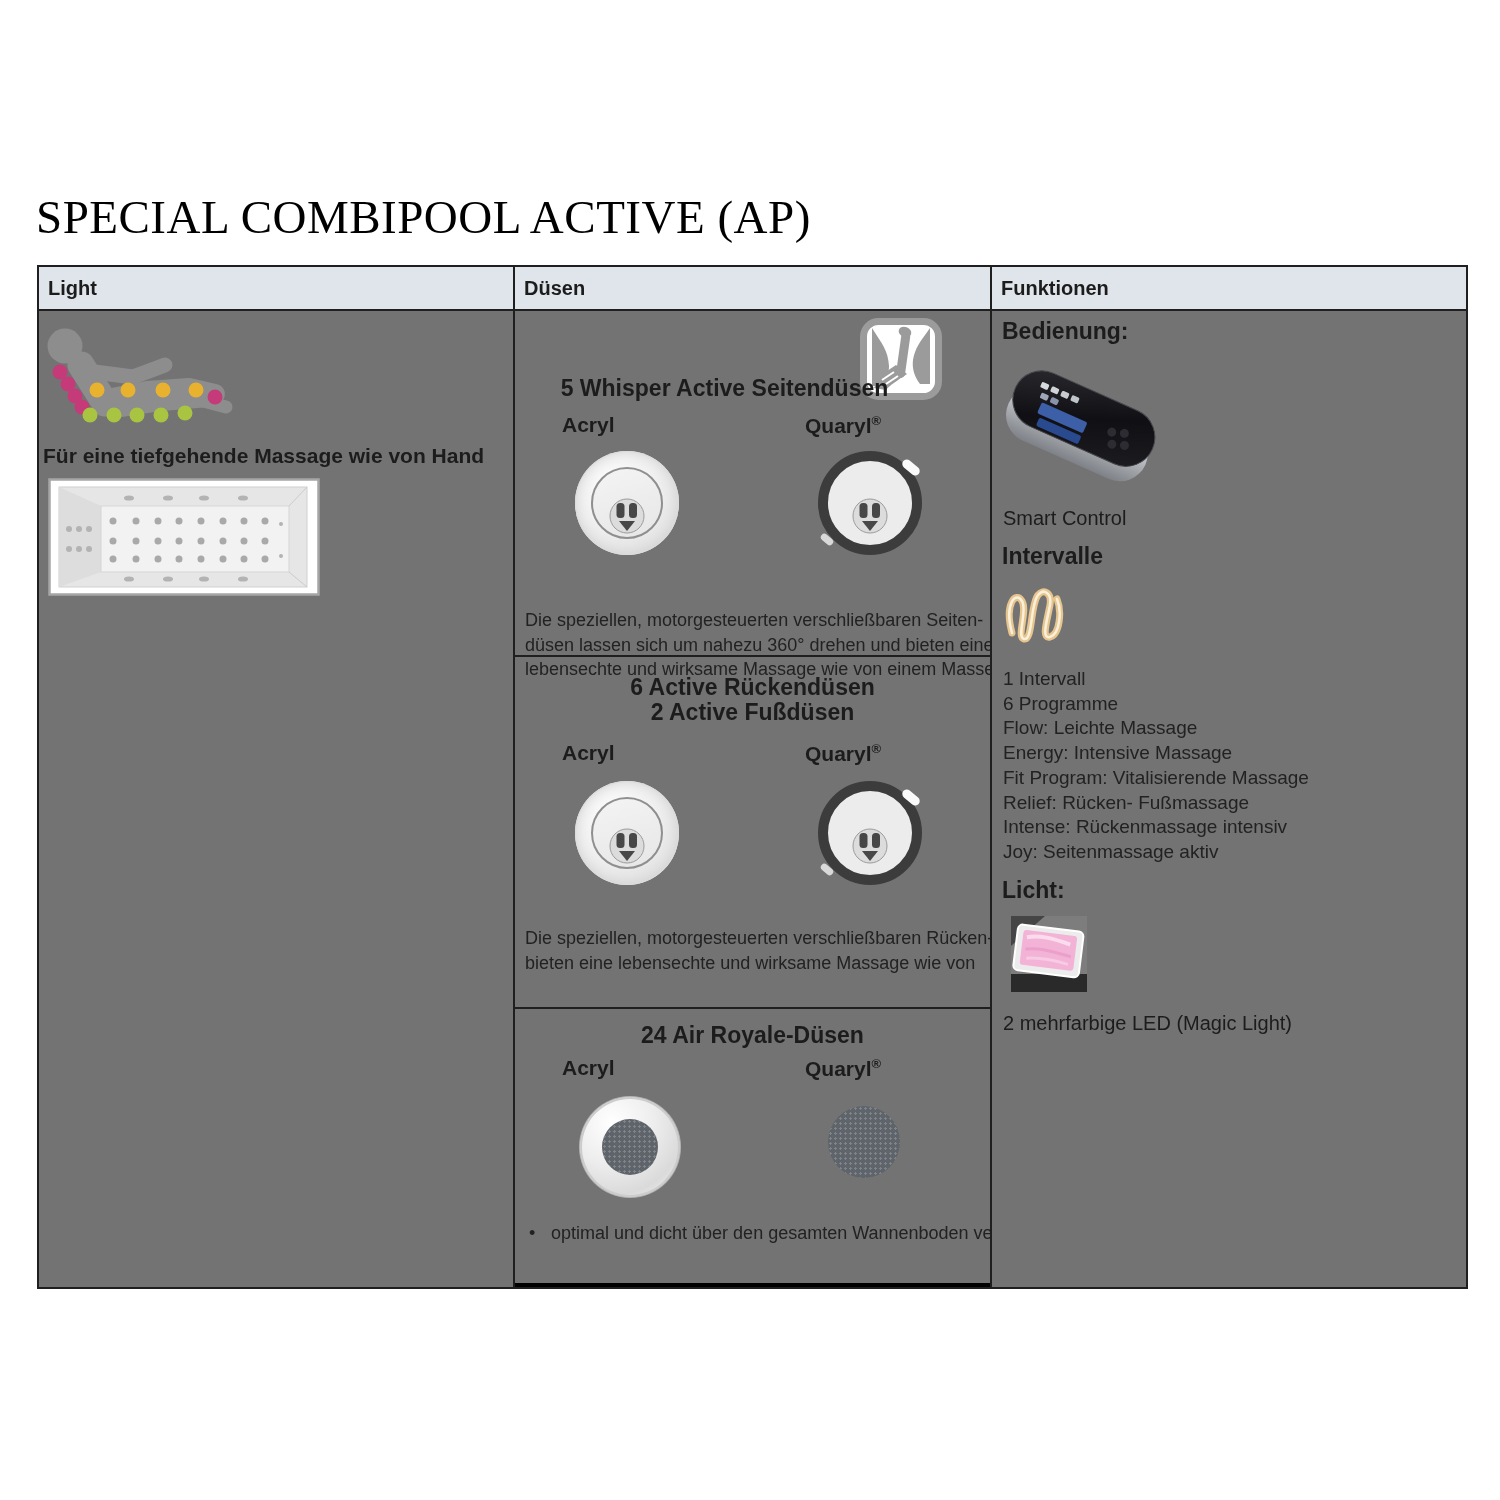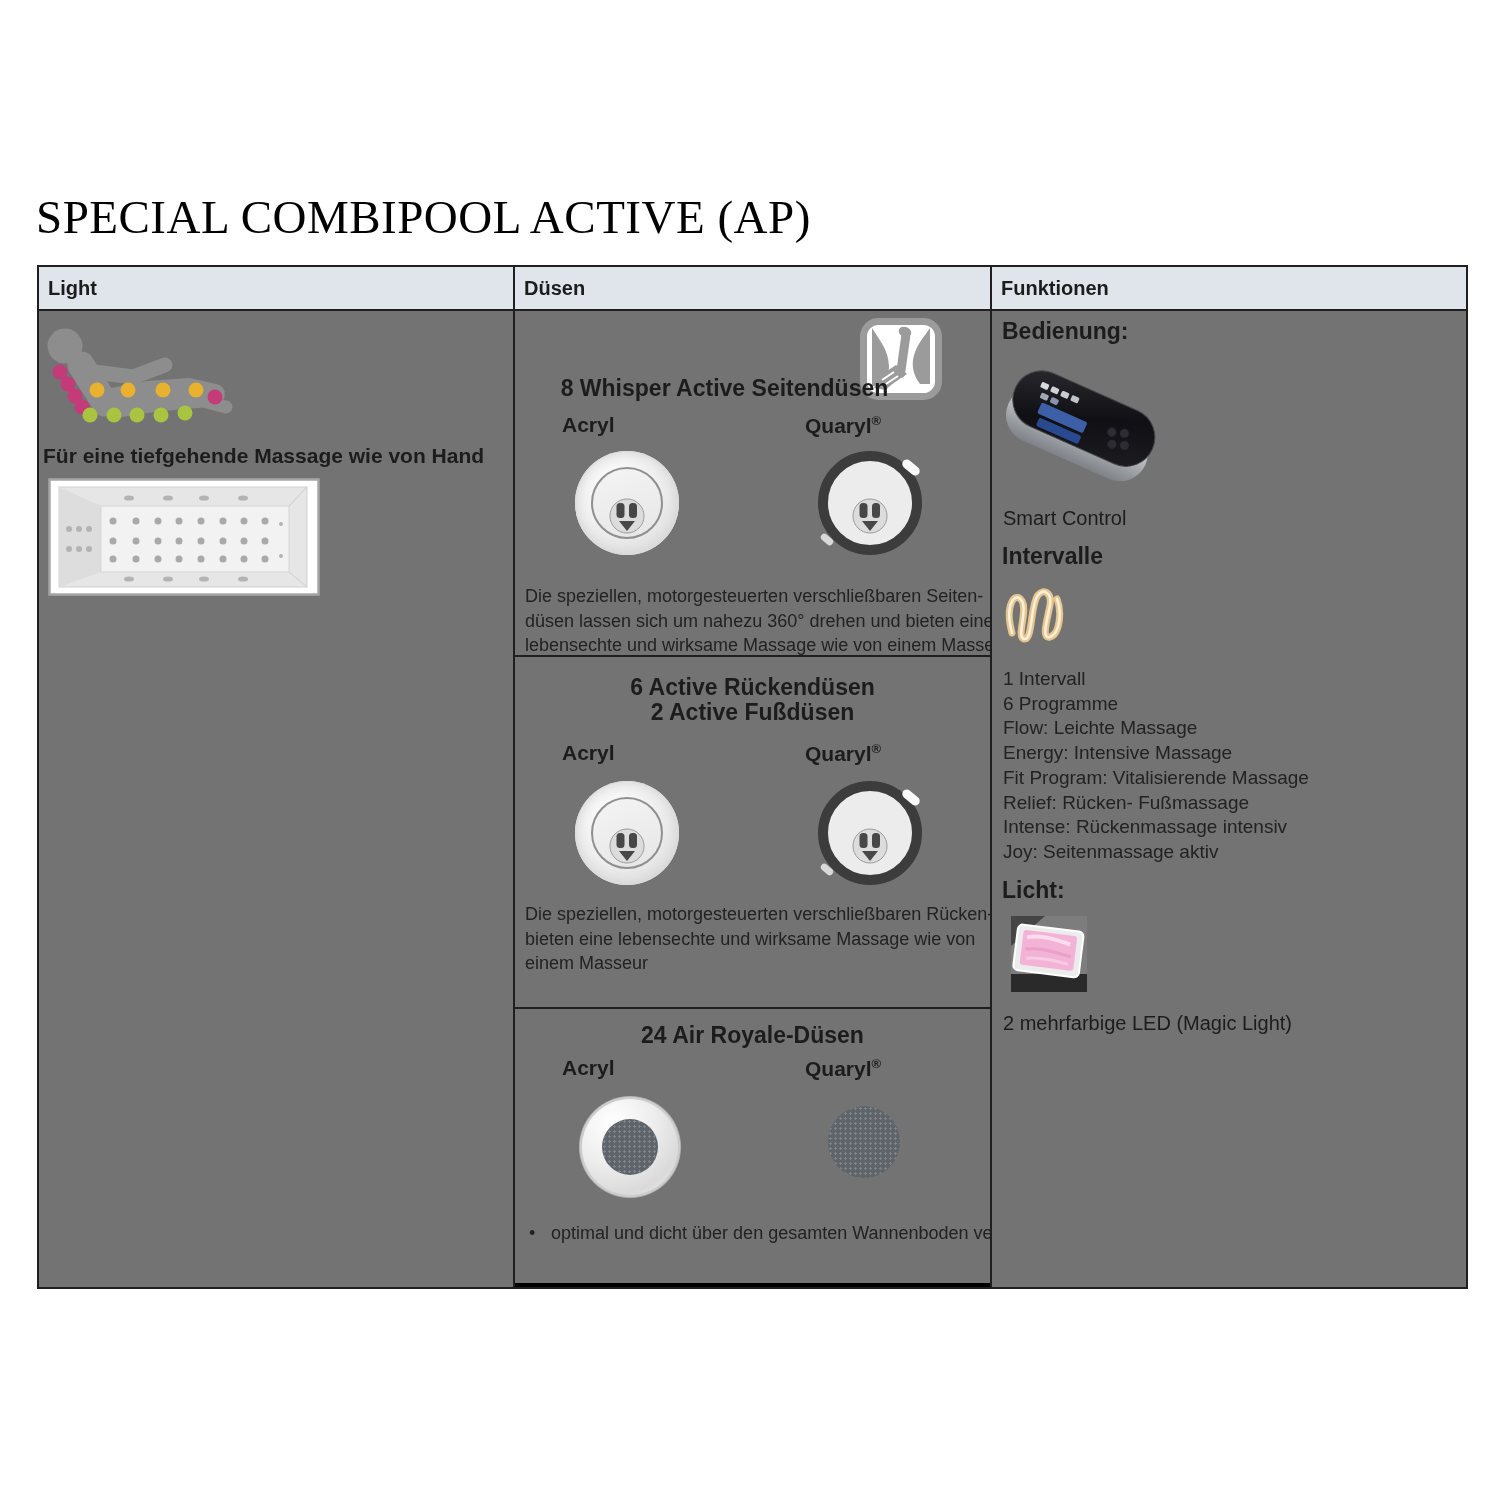--- a/index.html
+++ b/index.html
@@ -111,20 +111,21 @@
   .jet-quaryl-style::after {
     content: ""; position: absolute; width: 14px; height: 7px;
     background: #d9d9d9; border-radius: 4px;
     bottom: 2px; left: -8px; transform: rotate(40deg);
   }
   .prop { margin-top: 26px; }
   .desc {
     position: absolute; left: 10px;
     font-size: 18px; line-height: 24.5px; color: #222;
     white-space: nowrap;
+    margin-top: 24px;
   }
   .s1 .desc { top: 273px; }
   .s2 .desc { top: 245px; }
   .bullet {
     position: absolute; top: 212px; left: 12px;
     font-size: 18px; line-height: 25px; color: #222; white-space: nowrap;
   }
   .bullet::before { content: "•"; position: absolute; left: 2px; top: 0; }
   .bullet .line { padding-left: 24px; }
   .jet-ar-acryl {
@@ -258,21 +259,21 @@
       <div class="section s1">
         <svg class="whisper-icon" viewBox="0 0 82 82">
           <rect x="3.5" y="3.5" width="75" height="75" rx="15" fill="#ffffff" stroke="#9b9b9b" stroke-width="7"></rect>
           <path d="M12 10 C22 26 28 32 29 48 C29 56 26 62 20 68 L12 68 Z" fill="#9b9b9b"></path>
           <path d="M70 10 C60 24 55 30 53 42 C52 50 54 58 60 66 L70 66 Z" fill="#9b9b9b"></path>
           <path d="M14 70 C20 58 28 52 36 47 L47 56 C38 62 30 67 26 72 Z" fill="#9b9b9b"></path>
           <rect x="38.5" y="14" width="9" height="46" rx="4.5" fill="#9b9b9b" transform="rotate(8 43 38)"></rect>
           <ellipse cx="45" cy="14" rx="6.5" ry="5" fill="#9b9b9b" transform="rotate(20 45 14)"></ellipse>
           <path d="M22 62 L34 54 M26 66 L38 58" stroke="#ffffff" stroke-width="2"></path>
         </svg>
-        <div class="sec-heading">8 Whisper Active Seitendüsen</div>
+        <div class="sec-heading">5 Whisper Active Seitendüsen</div>
         <div class="mat-label label-acryl">Acryl</div>
         <div class="mat-label label-quaryl"><span>Quaryl</span><sup>®</sup></div>
         <div class="jet jet-l jet-acryl-style">
           <div class="inner">
               <svg class="prop" width="36" height="36" viewBox="0 0 36 36">
             <circle cx="18" cy="18" r="17" fill="#dcdcdc" stroke="#9b9b9b"></circle>
             <rect x="7.5" y="5" width="8" height="15" rx="3.5" fill="#474747"></rect>
             <rect x="20" y="5" width="8" height="15" rx="3.5" fill="#474747"></rect>
             <path d="M10 23 h16 l-8 10 z" fill="#474747"></path>
           </svg>
@@ -312,21 +313,20 @@
           <svg class="prop" width="36" height="36" viewBox="0 0 36 36">
             <circle cx="18" cy="18" r="17" fill="#dcdcdc" stroke="#9b9b9b"></circle>
             <rect x="7.5" y="5" width="8" height="15" rx="3.5" fill="#474747"></rect>
             <rect x="20" y="5" width="8" height="15" rx="3.5" fill="#474747"></rect>
             <path d="M10 23 h16 l-8 10 z" fill="#474747"></path>
           </svg>
         </div>
         <div class="desc">
           <div>Die speziellen, motorgesteuerten verschließbaren Rücken-</div>
           <div>bieten eine lebensechte und wirksame Massage wie von</div>
-          <div>einem Masseur</div>
         </div>
       </div>
 
       <div class="section s3">
         <div class="sec-heading">24 Air Royale-Düsen</div>
         <div class="mat-label label-acryl">Acryl</div>
         <div class="mat-label label-quaryl"><span>Quaryl</span><sup>®</sup></div>
         <div class="jet-ar-acryl">
           <div class="core speckle"></div>
         </div>

